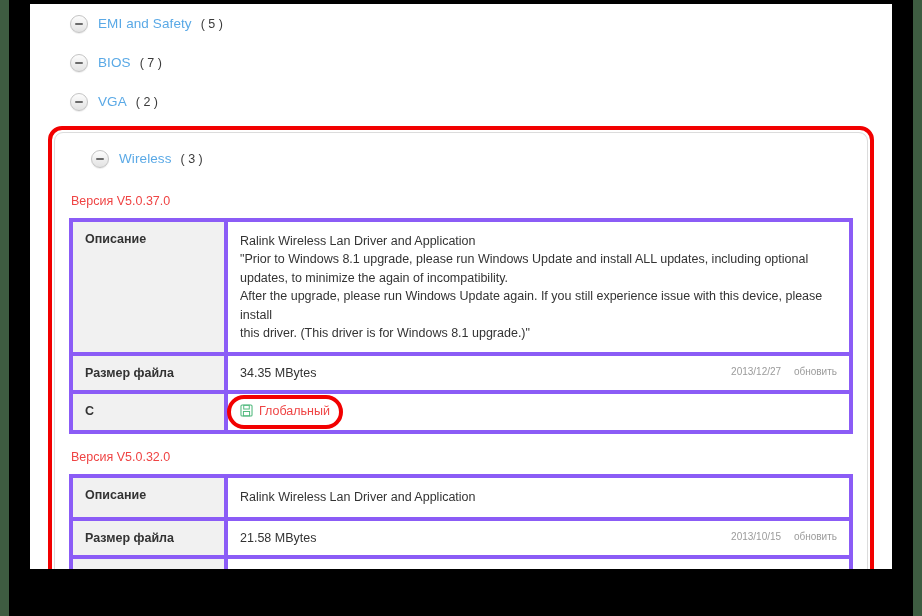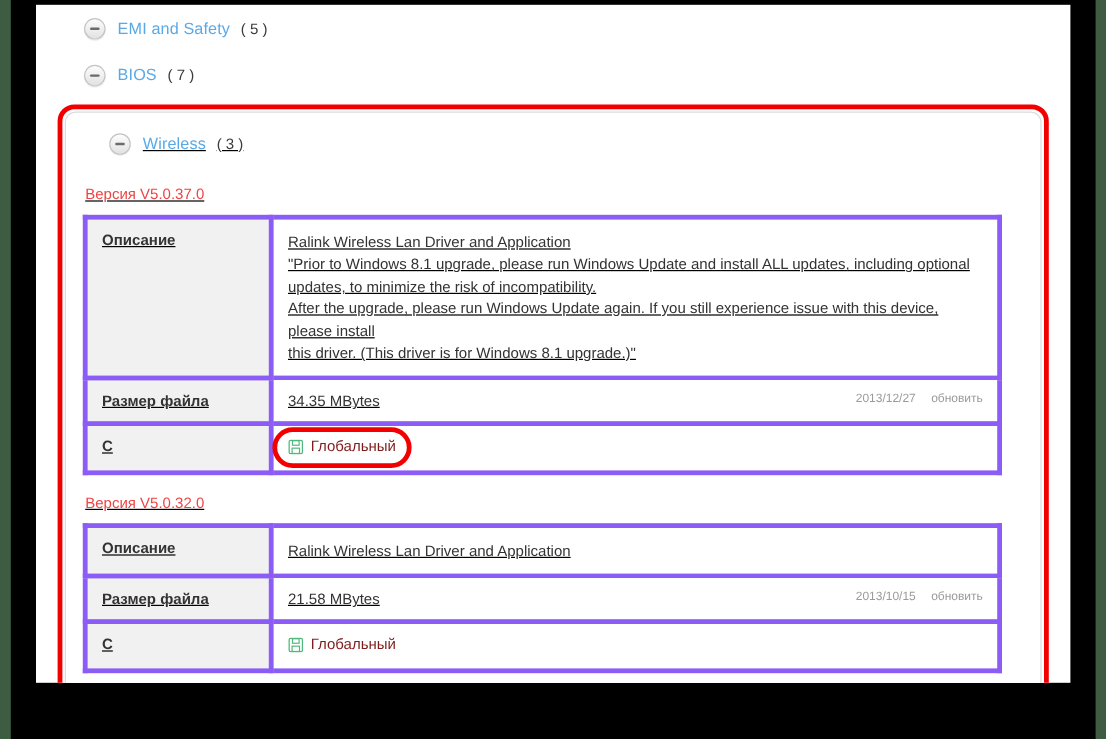--- a/index.html
+++ b/index.html
@@ -73,22 +73,21 @@
     margin: 5px 0 0 0;
     border: 4px solid #f20000;
     border-radius: 14px;
     padding: 2px;
     background: #fff;
   }
   .hl-panel-inner {
     border: 1px solid #dcdcdc;
     border-radius: 9px;
     background: #fff;
-    padding: 6px 32px 14px 14px;
-    text-decoration: underline;
+    padding: 6px 14px 14px 14px;
   }
 
   .ver-label {
     font-size: 12.5px;
     color: #ef4444;
     margin: 16px 0 10px 2px;
     font-weight: 400;
   }
 
   
@@ -119,22 +118,22 @@
     right: 12px; top: 10px;
     color: #9b9b9b;
     font-size: 10px;
     white-space: nowrap;
   }
   .size-meta .upd { margin-left: 10px; }
 
   
   .glob-wrap { display: inline-flex; align-items: center; position: relative; }
   .glob-link {
-    display: inline-flex; align-items: center;
-    color: #7f1d1d; text-decoration: none; font-size: 12.5px;
+    display: inline-flex; align-items: flex-start;
+    color: #ef4444; text-decoration: none; font-size: 12.5px;
   }
   .floppy {
     width: 13px; height: 13px; margin-right: 6px;
     flex: 0 0 auto;
   }
   
   .ring {
     position: absolute;
     left: -13px; top: -9px;
     width: 116px; height: 34px;
@@ -162,40 +161,45 @@
       <a href="#" class="cat-link">EMI and Safety</a>
       <span class="cat-count">( 5 )</span>
     </div>
 
     <div class="cat-row">
       <span class="toggle-icon"></span>
       <a href="#" class="cat-link">BIOS</a>
       <span class="cat-count">( 7 )</span>
     </div>
 
+    <div class="cat-row">
+      <span class="toggle-icon"></span>
+      <a href="#" class="cat-link">VGA</a>
+      <span class="cat-count">( 2 )</span>
+    </div>
 
     <div class="hl-panel">
       <div class="hl-panel-inner">
 
         <div class="cat-row">
           <span class="toggle-icon"></span>
           <a href="#" class="cat-link">Wireless</a>
           <span class="cat-count">( 3 )</span>
         </div>
 
         <div class="ver-label">Версия V5.0.37.0</div>
 
         <table class="detail">
           <tbody>
               <tr>
             <td class="lbl">Описание</td>
             <td class="val">
               <div class="desc-line">Ralink Wireless Lan Driver and Application</div>
               <div class="desc-line">"Prior to Windows 8.1 upgrade, please run Windows Update and install ALL updates, including optional</div>
-              <div class="desc-line">updates, to minimize the risk of incompatibility.</div>
+              <div class="desc-line">updates, to minimize the again of incompatibility.</div>
               <div class="desc-line">After the upgrade, please run Windows Update again. If you still experience issue with this device, please install</div>
               <div class="desc-line">this driver. (This driver is for Windows 8.1 upgrade.)"</div>
             </td>
           </tr>
           <tr>
             <td class="lbl">Размер файла</td>
             <td class="val size-row">
               <span>34.35 MBytes</span>
               <span class="size-meta">
                 <span>2013/12/27</span>

